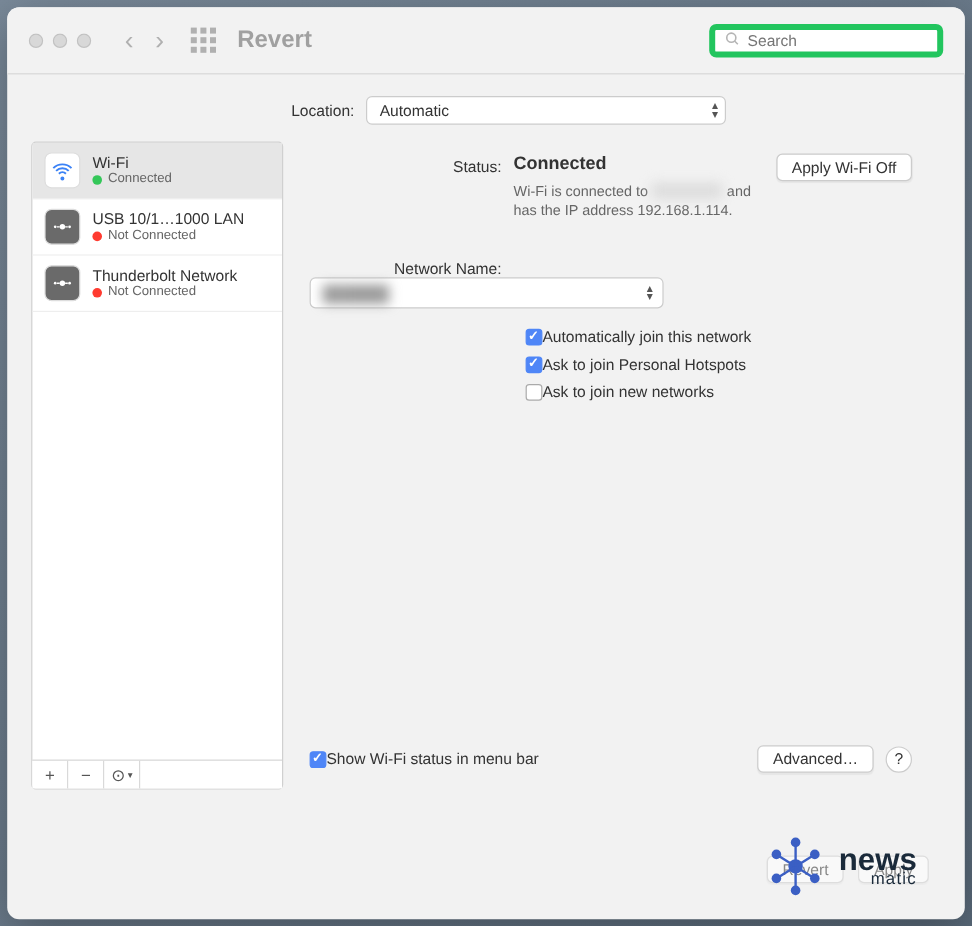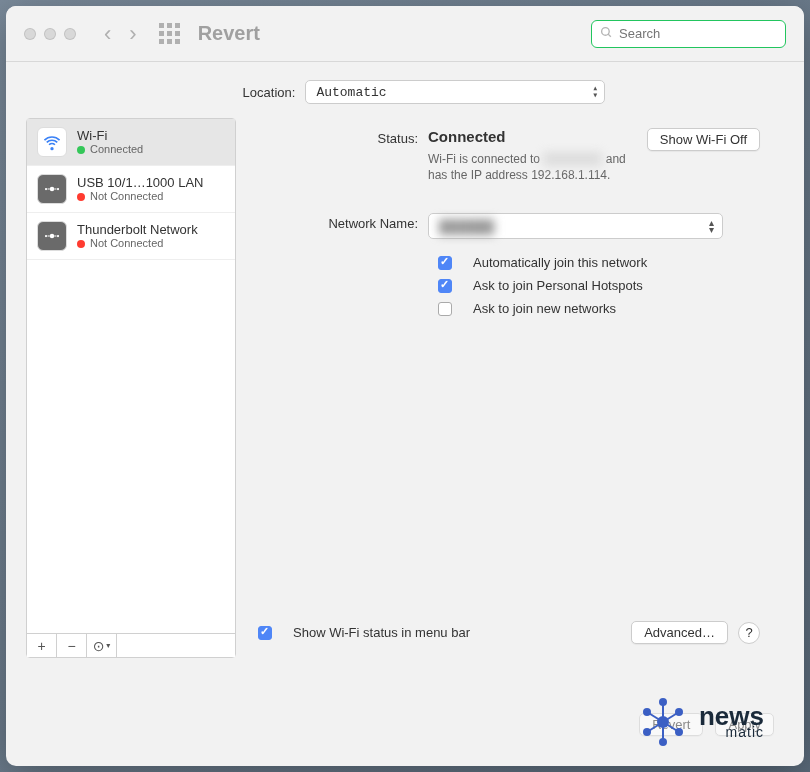--- a/index.html
+++ b/index.html
@@ -35,35 +35,35 @@
       width: 12px; height: 12px; border-radius: 50%;
       background: #d8d8d8; border: 0.5px solid rgba(0,0,0,0.1);
     }
     .nav-arrows { display: flex; gap: 18px; margin-left: 28px; }
     .nav-arrow { font-size: 22px; color: #b0b0b0; user-select: none; }
     .grid-icon { margin-left: 22px; display: grid; grid-template-columns: repeat(3,5px); grid-template-rows: repeat(3,5px); gap: 3px; }
     .grid-icon span { background: #b0b0b0; width:5px; height:5px; }
     .title { margin-left: 18px; font-size: 20px; font-weight: 600; color: #a0a0a0; }
     .spacer { flex: 1; }
     .search-box {
-      width: 195px; height: 28px; background: #fff; border: 1px solid #22c55e;
+      width: 195px; height: 28px; background: #fff; border: 5px solid #22c55e;
       border-radius: 6px; display: flex; align-items: center; padding: 0 8px;
       color: #b5b5b5;
     }
     .search-box .sicon { margin-right: 6px; font-size: 14px; }
     .search-box input { border:none; outline:none; font-size:13px; color:#888; width:100%; background:transparent; }
 
     .location-bar {
       margin-top: 18px; display: flex; align-items: center; justify-content: center; gap: 10px; padding-left: 38px;
     }
     .location-bar .lbl { text-align: right; }
     .select {
       background: #fff; border: 1px solid #ccc; border-radius: 5px;
       height: 24px; display:flex; align-items:center; padding: 0 22px 0 10px;
-      position: relative; min-width: 300px; font-family: Liberation Mono, monospace;
+      position: relative; min-width: 300px;
     }
     .select .arr {
       position:absolute; right:6px; top:50%; transform:translateY(-50%);
       font-size: 10px; color:#555; line-height: 7px;
     }
 
     .body {
       display: flex; gap: 12px; padding: 14px 20px 0 20px;
     }
     .sidebar {
@@ -119,21 +119,21 @@
     .status-desc { font-size:12px; color:#666; margin-top:6px; line-height:1.35; }
     .blur { filter: blur(5px); background:#ddd; border-radius:3px; color:transparent; padding:0 4px; }
 
     .netname-select {
       background:#fff; border:1px solid #ccc; border-radius:5px; height:26px;
       display:flex; align-items:center; padding:0 24px 0 10px; position:relative; width: 295px;
     }
     .netname-select .arr { position:absolute; right:8px; top:50%; transform:translateY(-50%); font-size:10px; color:#555; line-height:7px; }
     .netname-select .val { filter: blur(5px); color:#999; }
 
-    .check-row { display:flex; align-items:center; gap:21px; margin: 4px 0 4px 180px; }
+    .check-row { display:flex; align-items:center; gap:0; margin: 4px 0 4px 180px; }
     .check-row.first { margin-top: 10px; }
     .check { width:14px; height:14px; border:1px solid #aaa; border-radius:3px; background:#fff; position:relative; }
     .check.checked { background:#4f86f7; border-color:#4f86f7; }
     .check.checked::after { content:"✓"; color:#fff; font-size:11px; position:absolute; left:1px; top:-2px; font-weight:700; }
     .help-text { font-size:11px; color:#888; margin: 6px 0 0 204px; line-height:1.35; width: 300px; }
 
     .footer { margin-top:auto; display:flex; align-items:center; gap:10px; padding-top:10px; }
     .footer .check-row { margin-left:20px; }
     .footer .fspacer { flex:1; }
     .help-btn { width:22px; height:22px; border-radius:50%; border:1px solid #ccc; background:#fff; display:flex; align-items:center; justify-content:center; font-size:13px; }
@@ -271,25 +271,25 @@
 
       <div class="row status-row">
         <div class="rlabel">Status:</div>
         <div class="rcontent">
           <div style="flex:1">
             <div class="status-val">Connected</div>
             <div class="status-desc">
               <span>Wi-Fi is connected to </span><span class="blur">██████</span><span> and has the IP address 192.168.1.114.</span>
             </div>
           </div>
-          <button class="btn">Show Wi-Fi Off</button>
-        </div>
-      </div>
-
-      <div class="row" style="margin-top:24px;">
+          <button class="btn">Apply Wi-Fi Off</button>
+        </div>
+      </div>
+
+      <div class="row" style="margin-top:24px;flex-direction:column;">
         <div class="rlabel">Network Name:</div>
         <div class="rcontent">
           <div class="netname-select">
             <span class="val">██████</span>
             <span class="arr">▴<br>▾</span>
           </div>
         </div>
       </div>
 
       <div class="check-row first">

